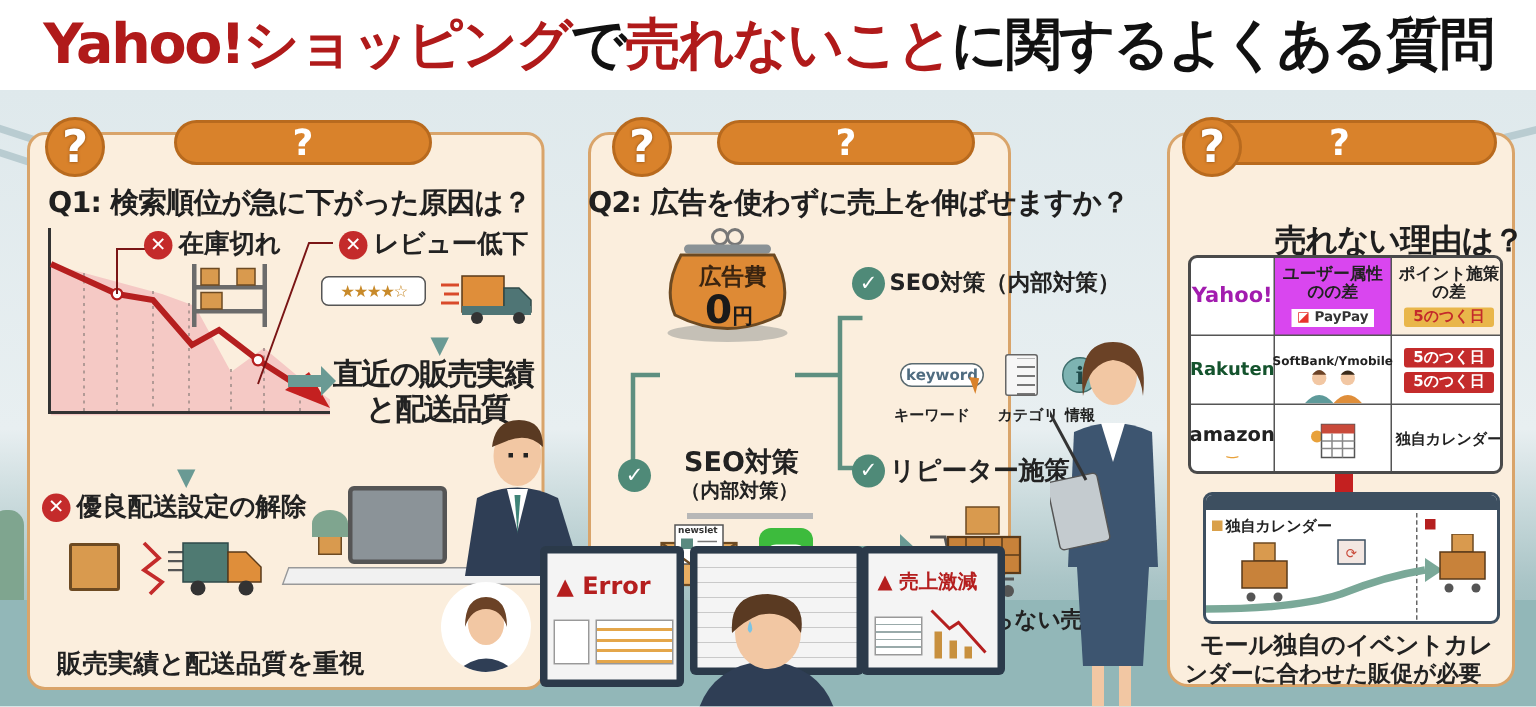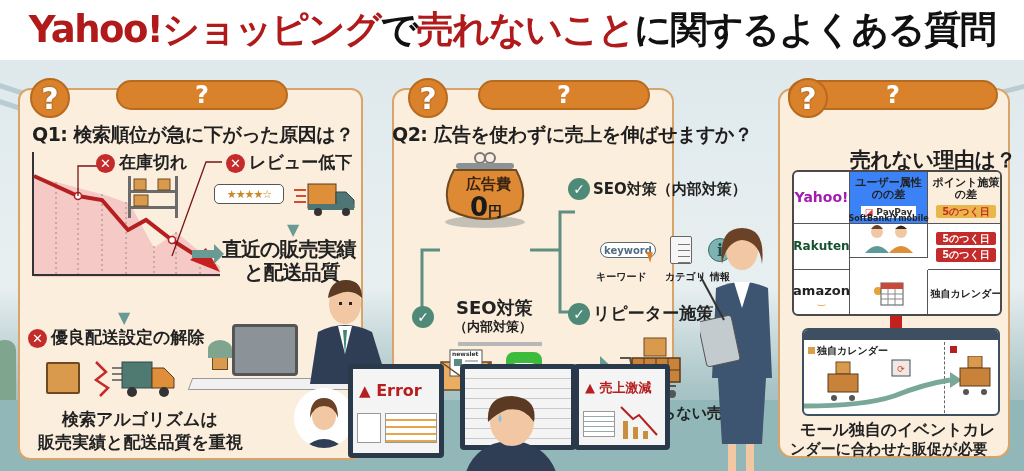--- a/index.html
+++ b/index.html
@@ -117,21 +117,20 @@
     </svg>
   <svg style="position:absolute;left:112px;top:300px" width="66" height="40" viewBox="0 0 66 40">
     <line x1="0" y1="8" x2="10" y2="8" stroke="#555" stroke-width="1.5"></line>
       <line x1="0" y1="14" x2="10" y2="14" stroke="#555" stroke-width="1.5"></line>
       <line x1="0" y1="20" x2="10" y2="20" stroke="#555" stroke-width="1.5"></line>
     <rect x="10" y="2" width="30" height="26" fill="#4f7a72" stroke="#2f4a4a"></rect>
     <path d="M40 8 h12 l10 10 v10 h-22z" fill="#df8e3a" stroke="#5a3a1a"></path>
     <circle cx="20" cy="32" r="5" fill="#333"></circle>
       <circle cx="52" cy="32" r="5" fill="#333"></circle>
   </svg>
-  <div class="lbl" style="left:62px;top:348px;font-size:17px">検索アルゴリズムは</div>
   <div class="lbl" style="left:38px;top:371px;font-size:17px">販売実績と配送品質を重視</div>
 
   <div style="position:absolute;left:190px;top:318px;width:200px;height:12px;background:#f1f1f1;border:1px solid #999;transform:skewX(-20deg)"></div>
   <div style="position:absolute;left:232px;top:264px;width:66px;height:52px;background:#8b9398;border:3px solid #555;border-radius:4px"></div>
   <div style="position:absolute;left:212px;top:296px;width:16px;height:14px;background:#d99a4e;border:1px solid #6d4a22"></div>
   <div style="position:absolute;left:208px;top:280px;width:24px;height:18px;background:#7fa58f;border-radius:50% 50% 0 0"></div>
   <svg class="person" style="left:300px;top:214px" width="90" height="110" viewBox="0 0 90 110">
     <path d="M10 110 L18 58 Q45 44 72 58 L88 110Z" fill="#2f3e55"></path>
     <path d="M38 52 L45 80 L52 52Z" fill="#fff"></path>
     <path d="M43 56 L45 82 L47 56Z" fill="#3f8478"></path>
@@ -226,21 +225,21 @@
     <path d="M34 64 L42 90 L50 64Z" fill="#fff"></path>
     <path d="M18 160 L66 160 L62 226 L22 226Z" fill="#3d5570"></path>
     <rect x="28" y="226" width="8" height="34" fill="#f2c7a3"></rect>
       <rect x="46" y="226" width="8" height="34" fill="#f2c7a3"></rect>
     <ellipse cx="42" cy="32" rx="16" ry="20" fill="#f2c7a3"></ellipse>
     <path d="M22 46 Q18 10 42 10 Q66 10 62 46 Q60 24 42 22 Q26 24 22 46Z" fill="#6b4226"></path>
     <rect x="2" y="100" width="34" height="46" rx="3" fill="#c4cbcf" stroke="#555" transform="rotate(-12 19 123)"></rect>
     <line x1="-4" y1="50" x2="24" y2="102" stroke="#333" stroke-width="2"></line>
   </svg>
 
-  <div class="monitor" style="left:348px;top:304px;width:96px;height:94px">
+  <div class="monitor" style="left:360px;top:304px;width:96px;height:94px">
     <div class="scr">
       <div style="position:absolute;left:6px;top:12px;font-weight:bold;font-size:16px;color:#b51f1f;white-space:nowrap"><span style="font-size:15px">▲</span> <span>Error</span></div>
       <div style="position:absolute;left:4px;top:44px;width:24px;height:30px;border:1px solid #999;background:#fff"></div>
       <div style="position:absolute;left:32px;top:44px;width:52px;height:30px;border:1px solid #999;background:repeating-linear-gradient(180deg,#fff 0 5px,#e4a64a 5px 7px)"></div>
     </div>
   </div>
   <div class="monitor" style="left:460px;top:304px;width:116px;height:86px">
     <div class="scr" style="background:repeating-linear-gradient(180deg,#f4f4f4 0 9px,#c9c9c9 9px 10px)"></div>
   </div>
   <svg class="person" style="left:456px;top:336px" width="110" height="76" viewBox="0 0 110 76">
@@ -265,35 +264,35 @@
   <div class="panel" style="left:778px;top:28px;width:232px;height:370px;border-radius:14px"></div>
   <div class="qpill" style="left:788px;top:20px;width:210px;justify-content:center">?</div>
   <div class="qbadge" style="left:788px;top:18px">?</div>
   <div class="qhead" style="left:850px;top:86px;font-size:21px">売れない理由は？</div>
 
   <div class="table3" style="left:792px;top:110px;width:210px;height:146px">
 
     <div class="cell" style="left:0;top:0;width:56px;height:52px;color:#a21caf;font-size:14px">
         <span>Yahoo!</span>
       </div>
-    <div class="cell" style="left:56px;top:0;width:78px;height:52px;background:#3b82f6">
+    <div class="cell" style="left:56px;top:0;width:78px;height:52px;background:#d946ef">
       <span>ユーザー属性</span>
       <span>のの差</span>
       <span style="margin-top:4px;font-size:9px;color:#333;background:#fff;padding:1px 4px"><span style="color:#e8342e">◪</span> <span>PayPay</span></span>
     </div>
     <div class="cell" style="left:134px;top:0;width:76px;height:52px;border-right:none;background:#fbeedd">
       <span>ポイント施策</span>
       <span>の差</span>
       <span class="tag5 tag5y" style="margin-top:3px">5のつく日</span>
     </div>
 
     <div class="cell" style="left:0;top:52px;width:56px;height:46px;color:#14532d;font-size:12px">
         <span>Rakuten</span>
       </div>
-    <div class="cell" style="left:56px;top:40px;width:78px;height:46px;justify-content:flex-start;padding-top:2px">
+    <div class="cell" style="left:56px;top:52px;width:78px;height:46px;justify-content:flex-start;padding-top:12px">
       <span style="font-size:8px">SoftBank/Ymobile</span>
       <svg width="60" height="30" viewBox="0 0 60 30">
           <circle cx="18" cy="9" r="6" fill="#f2c7a3"></circle>
           <path d="M12 6 q6 -8 12 0" fill="#6b4226"></path>
           <path d="M6 30 q12 -14 24 0Z" fill="#5e9a9a"></path>
           <circle cx="42" cy="9" r="6" fill="#f2c7a3"></circle>
           <path d="M36 6 q6 -7 12 0" fill="#3a2a1a"></path>
           <path d="M30 30 q12 -14 24 0Z" fill="#df8e3a"></path>
         </svg>
     </div>

